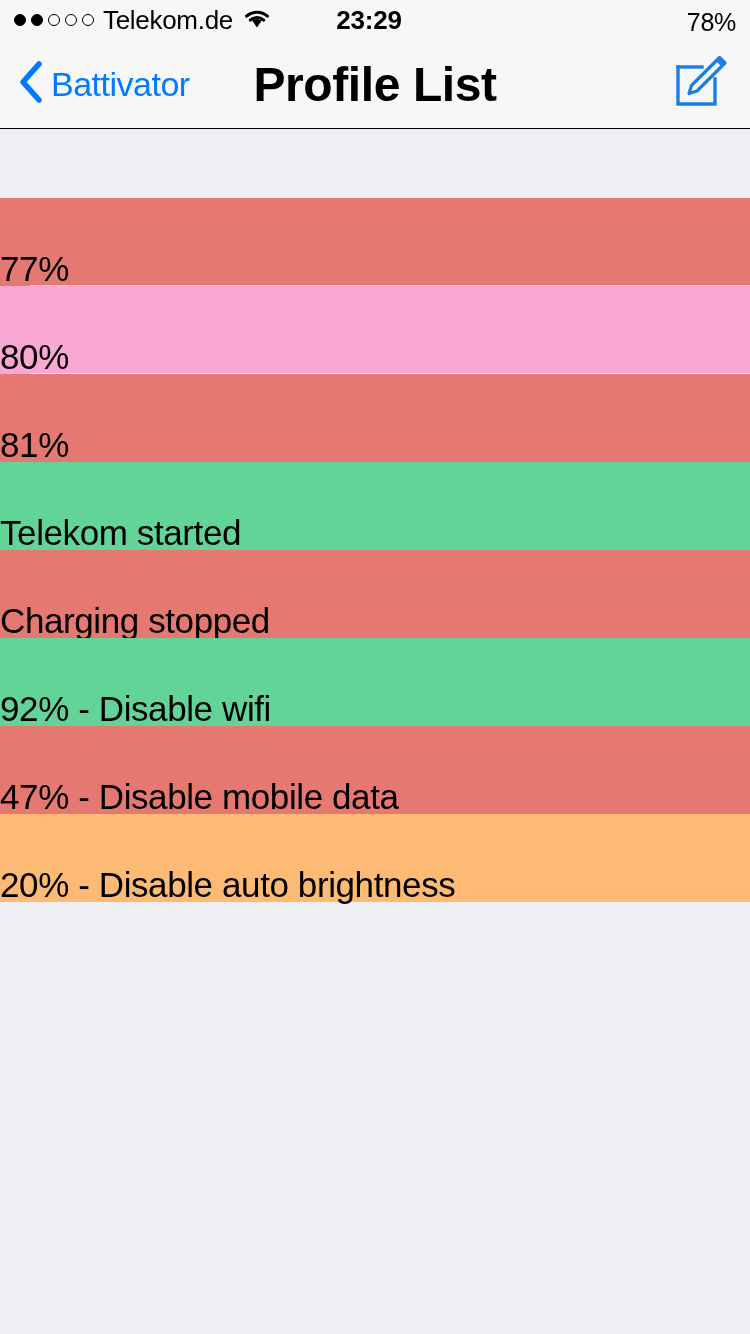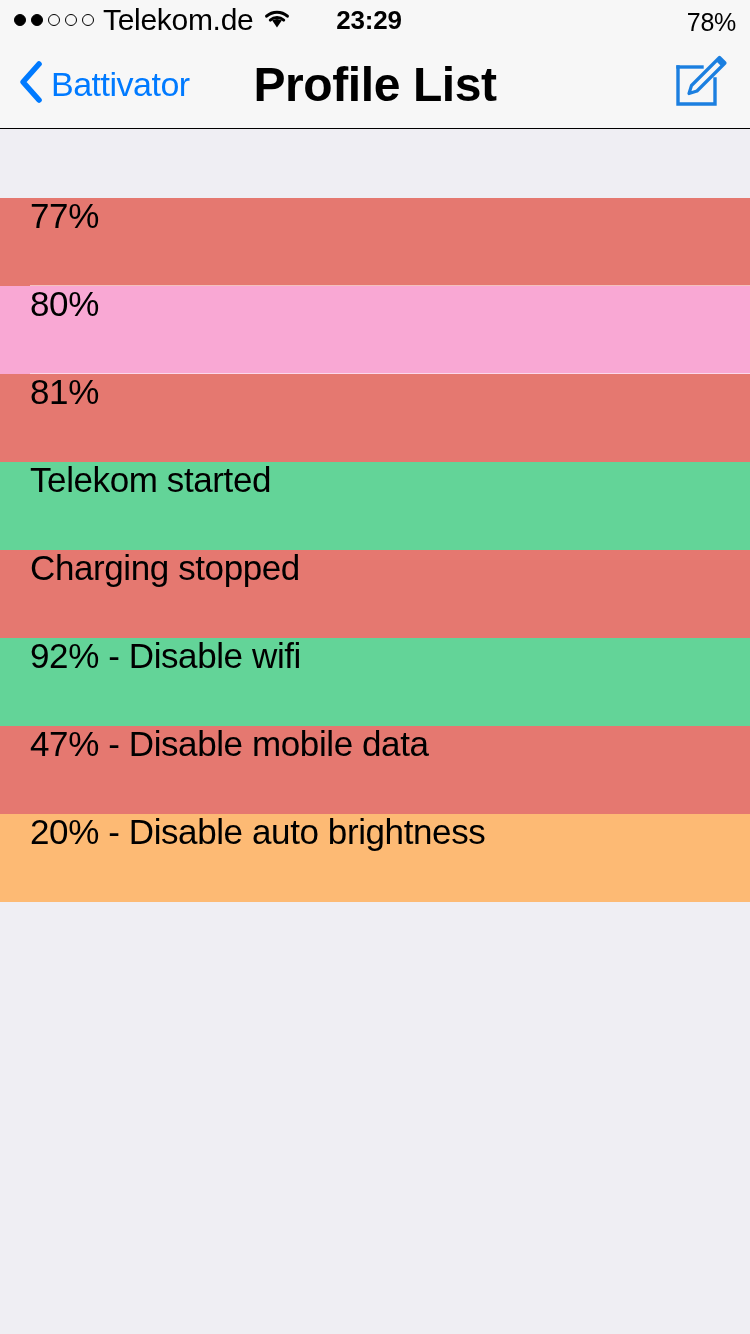--- a/index.html
+++ b/index.html
@@ -40,21 +40,21 @@
     gap: 5px;
   }
   .dot {
     width: 12px; height: 12px;
     border-radius: 50%;
     border: 1.6px solid #000;
   }
   .dot.filled { background: #000; }
   .dot.empty { background: transparent; }
   .carrier {
-    font-size: 30px;
+    font-size: 26px;
     color: #000;
     letter-spacing: -0.3px;
     line-height: 1;
   }
   .wifi-icon { display:block; }
   .status-center {
     position: absolute;
     left: 0; right: 12px;
     text-align: center;
     font-size: 26px;
@@ -142,22 +142,21 @@
     height: 69px;
     background: #EFEEF3;
     flex: 0 0 69px;
   }
   .profile-list {
     flex: 0 0 auto;
   }
   .row {
     height: 88px;
     display: flex;
-    align-items: flex-start;
-    padding-left: 30px;
+    align-items: flex-end;
     position: relative;
     cursor: pointer;
   }
   .row-label {
     font-size: 35px;
     color: #000;
     letter-spacing: -0.4px;
     line-height: 1;
   }
   .row-sep {

